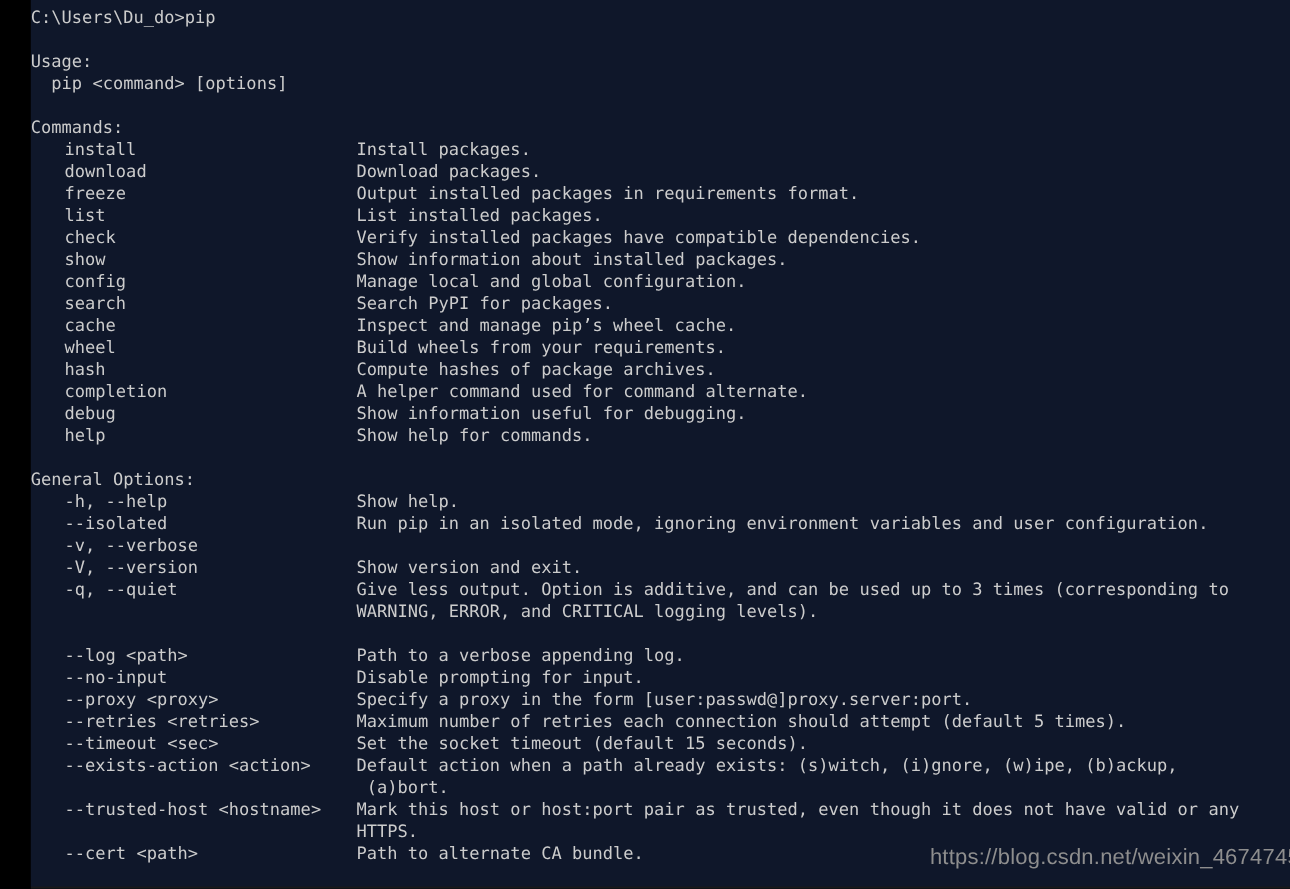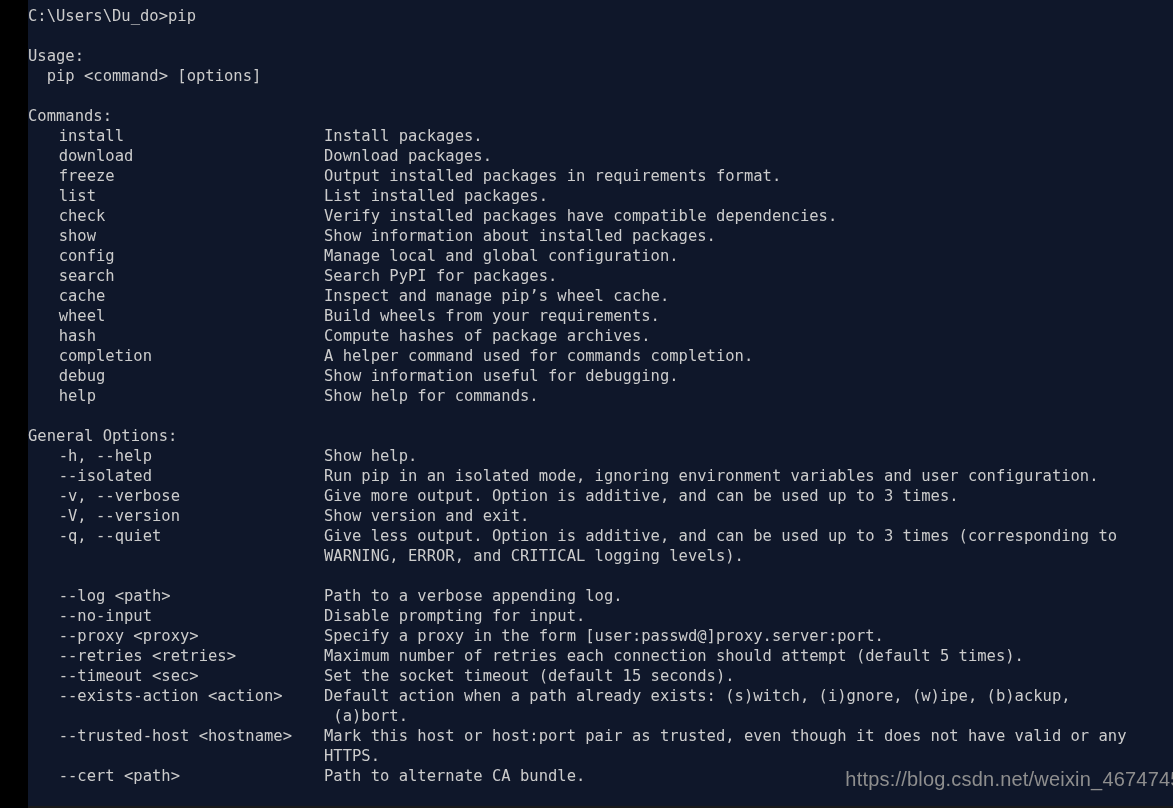--- a/index.html
+++ b/index.html
@@ -92,32 +92,32 @@
       <div class="row"><span class="col-label">  download</span><span class="col-desc">Download packages.</span></div>
       <div class="row"><span class="col-label">  freeze</span><span class="col-desc">Output installed packages in requirements format.</span></div>
       <div class="row"><span class="col-label">  list</span><span class="col-desc">List installed packages.</span></div>
       <div class="row"><span class="col-label">  check</span><span class="col-desc">Verify installed packages have compatible dependencies.</span></div>
       <div class="row"><span class="col-label">  show</span><span class="col-desc">Show information about installed packages.</span></div>
       <div class="row"><span class="col-label">  config</span><span class="col-desc">Manage local and global configuration.</span></div>
       <div class="row"><span class="col-label">  search</span><span class="col-desc">Search PyPI for packages.</span></div>
       <div class="row"><span class="col-label">  cache</span><span class="col-desc">Inspect and manage pip’s wheel cache.</span></div>
       <div class="row"><span class="col-label">  wheel</span><span class="col-desc">Build wheels from your requirements.</span></div>
       <div class="row"><span class="col-label">  hash</span><span class="col-desc">Compute hashes of package archives.</span></div>
-      <div class="row"><span class="col-label">  completion</span><span class="col-desc">A helper command used for commands completion.</span></div>
+      <div class="row"><span class="col-label">  completion</span><span class="col-desc">A helper command used for command alternate.</span></div>
       <div class="row"><span class="col-label">  debug</span><span class="col-desc">Show information useful for debugging.</span></div>
       <div class="row"><span class="col-label">  help</span><span class="col-desc">Show help for commands.</span></div>
     </div>
 
   <div class="line blank">&nbsp;</div>
   <div class="line">General Options:</div>
 
   <div id="options-list">
       <div class="row"><span class="col-label">  -h, --help</span><span class="col-desc">Show help.</span></div>
       <div class="row"><span class="col-label">  --isolated</span><span class="col-desc">Run pip in an isolated mode, ignoring environment variables and user configuration.</span></div>
-      <div class="row"><span class="col-label">  -v, --verbose</span><span class="col-desc">Give more output. Option is additive, and can be used up to 3 times.</span></div>
+      <div class="row"><span class="col-label">  -v, --verbose</span></div>
       <div class="row"><span class="col-label">  -V, --version</span><span class="col-desc">Show version and exit.</span></div>
       <div class="row"><span class="col-label">  -q, --quiet</span><span class="col-desc">Give less output. Option is additive, and can be used up to 3 times (corresponding to</span></div>
       <div class="row"><span class="col-label"></span><span class="col-desc">WARNING, ERROR, and CRITICAL logging levels).</span></div>
       <div class="row"><span class="col-label"></span><span class="col-desc"></span></div>
       <div class="row"><span class="col-label">  --log &lt;path&gt;</span><span class="col-desc">Path to a verbose appending log.</span></div>
       <div class="row"><span class="col-label">  --no-input</span><span class="col-desc">Disable prompting for input.</span></div>
       <div class="row"><span class="col-label">  --proxy &lt;proxy&gt;</span><span class="col-desc">Specify a proxy in the form [user:passwd@]proxy.server:port.</span></div>
       <div class="row"><span class="col-label">  --retries &lt;retries&gt;</span><span class="col-desc">Maximum number of retries each connection should attempt (default 5 times).</span></div>
       <div class="row"><span class="col-label">  --timeout &lt;sec&gt;</span><span class="col-desc">Set the socket timeout (default 15 seconds).</span></div>
       <div class="row"><span class="col-label">  --exists-action &lt;action&gt;</span><span class="col-desc">Default action when a path already exists: (s)witch, (i)gnore, (w)ipe, (b)ackup,</span></div>

